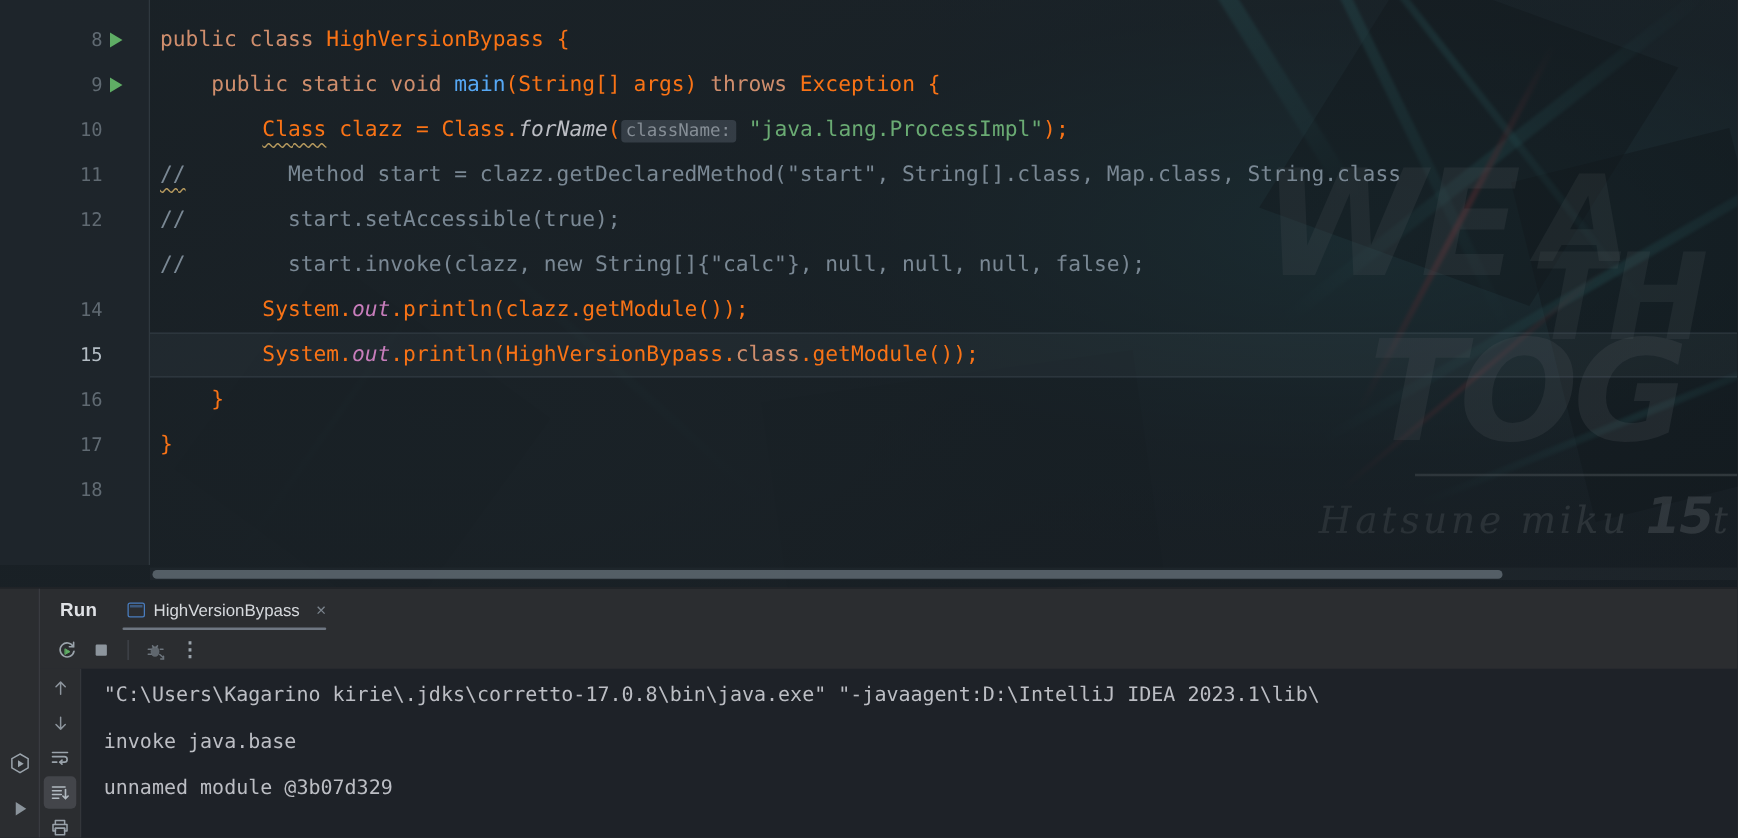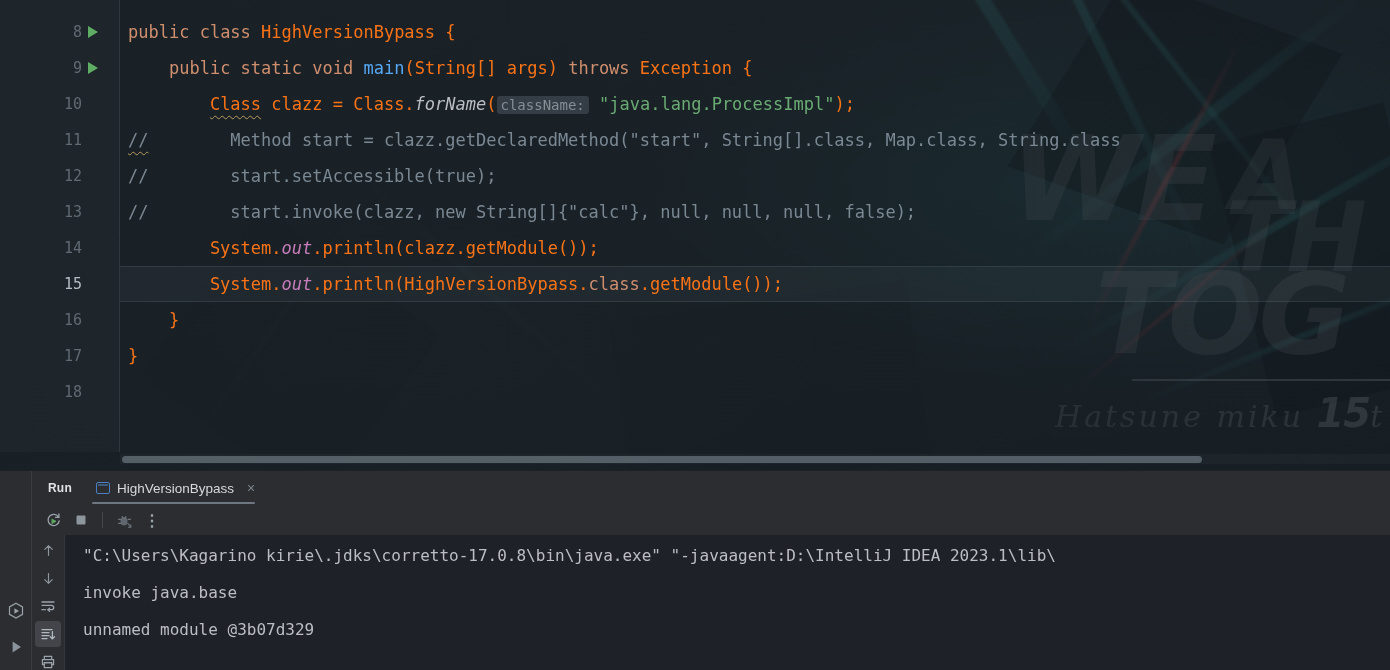--- a/index.html
+++ b/index.html
@@ -257,21 +257,21 @@
   #run-tabs {
     position: absolute;
     left: 32px; top: 0;
     width: 1358px; height: 34px;
     display: flex;
     align-items: center;
     padding-left: 12px;
     gap: 0;
   }
   #run-tabs .rw-title {
-    font-size: 12px;
+    font-size: 15px;
     font-weight: 700;
     color: #dfe1e5;
     padding: 0 14px 0 4px;
     letter-spacing: .2px;
   }
   .run-tab {
     position: relative;
     display: flex;
     align-items: center;
     gap: 7px;
@@ -435,23 +435,20 @@
         </div>
         <div class="gline" style="top: 86px;">
           <span class="gnum">10</span>
         </div>
         <div class="gline" style="top: 122px;">
           <span class="gnum">11</span>
         </div>
         <div class="gline" style="top: 158px;">
           <span class="gnum">12</span>
         </div>
-        <div class="gline" style="top: 194px;">
-          <span class="gnum">13</span>
-        </div>
         <div class="gline" style="top: 230px;">
           <span class="gnum">14</span>
         </div>
         <div class="gline" style="top: 266px;">
           <span class="gnum current">15</span>
         </div>
         <div class="gline" style="top: 302px;">
           <span class="gnum">16</span>
         </div>
         <div class="gline" style="top: 338px;">

